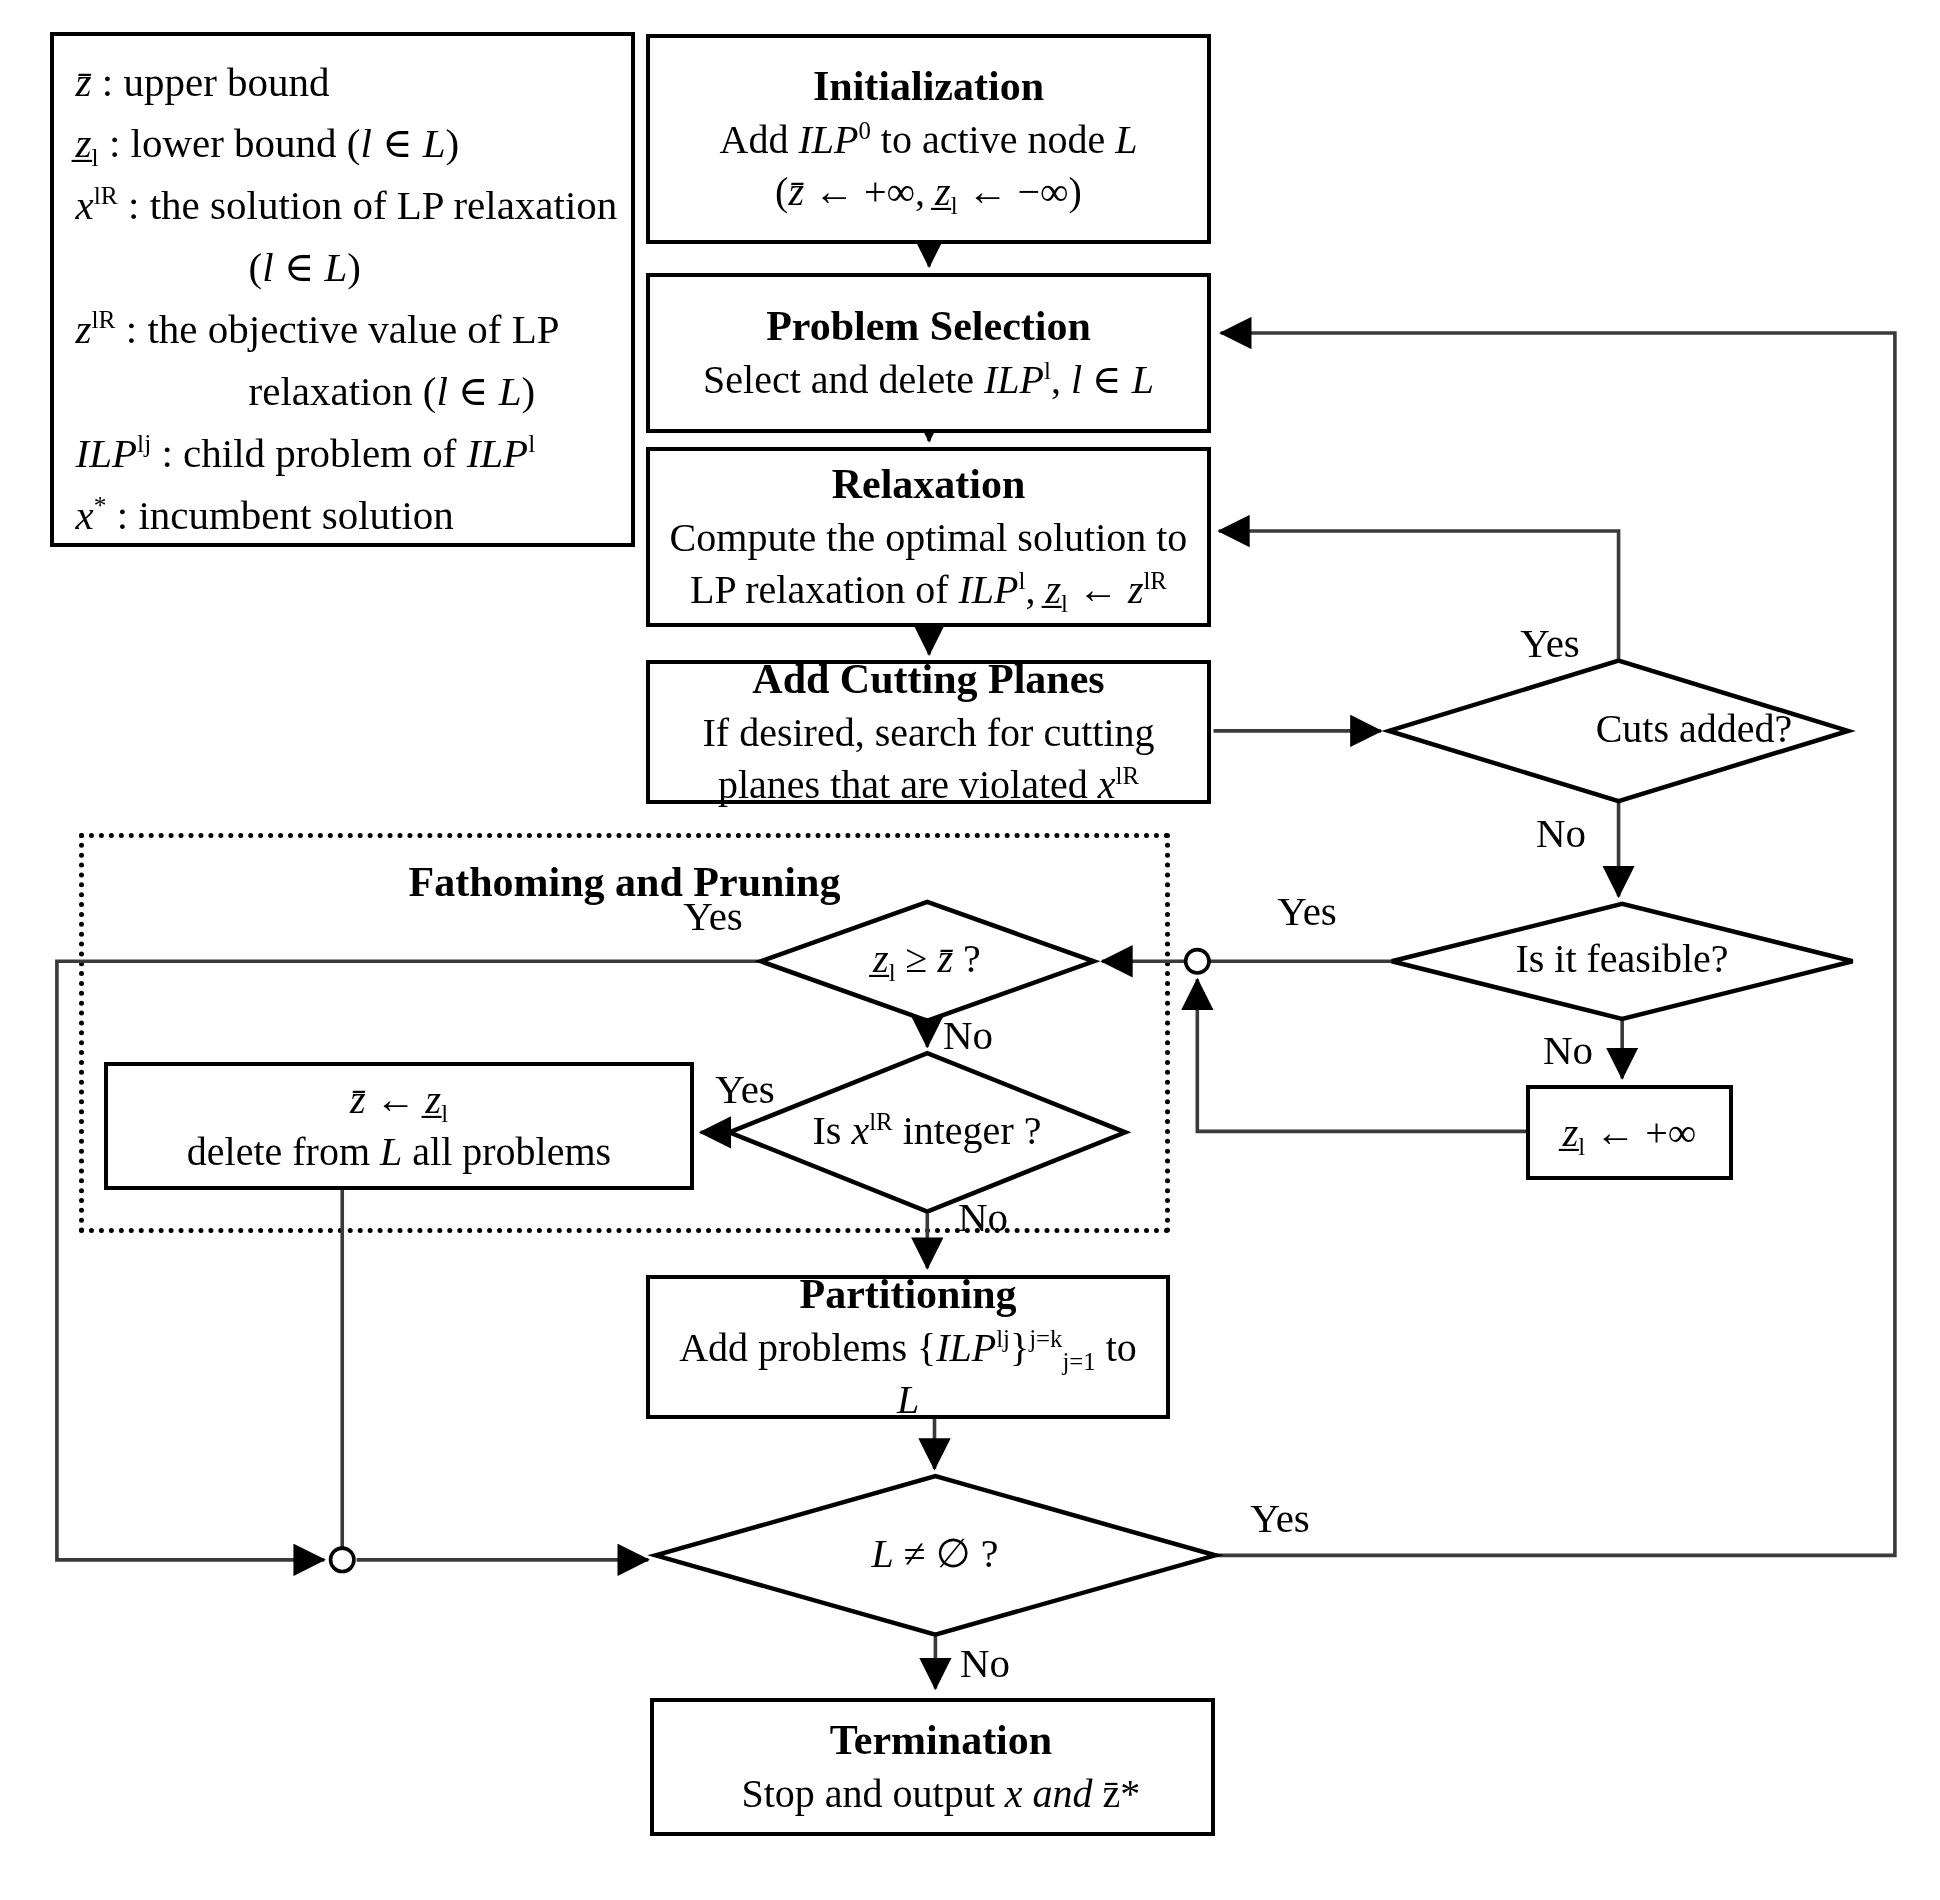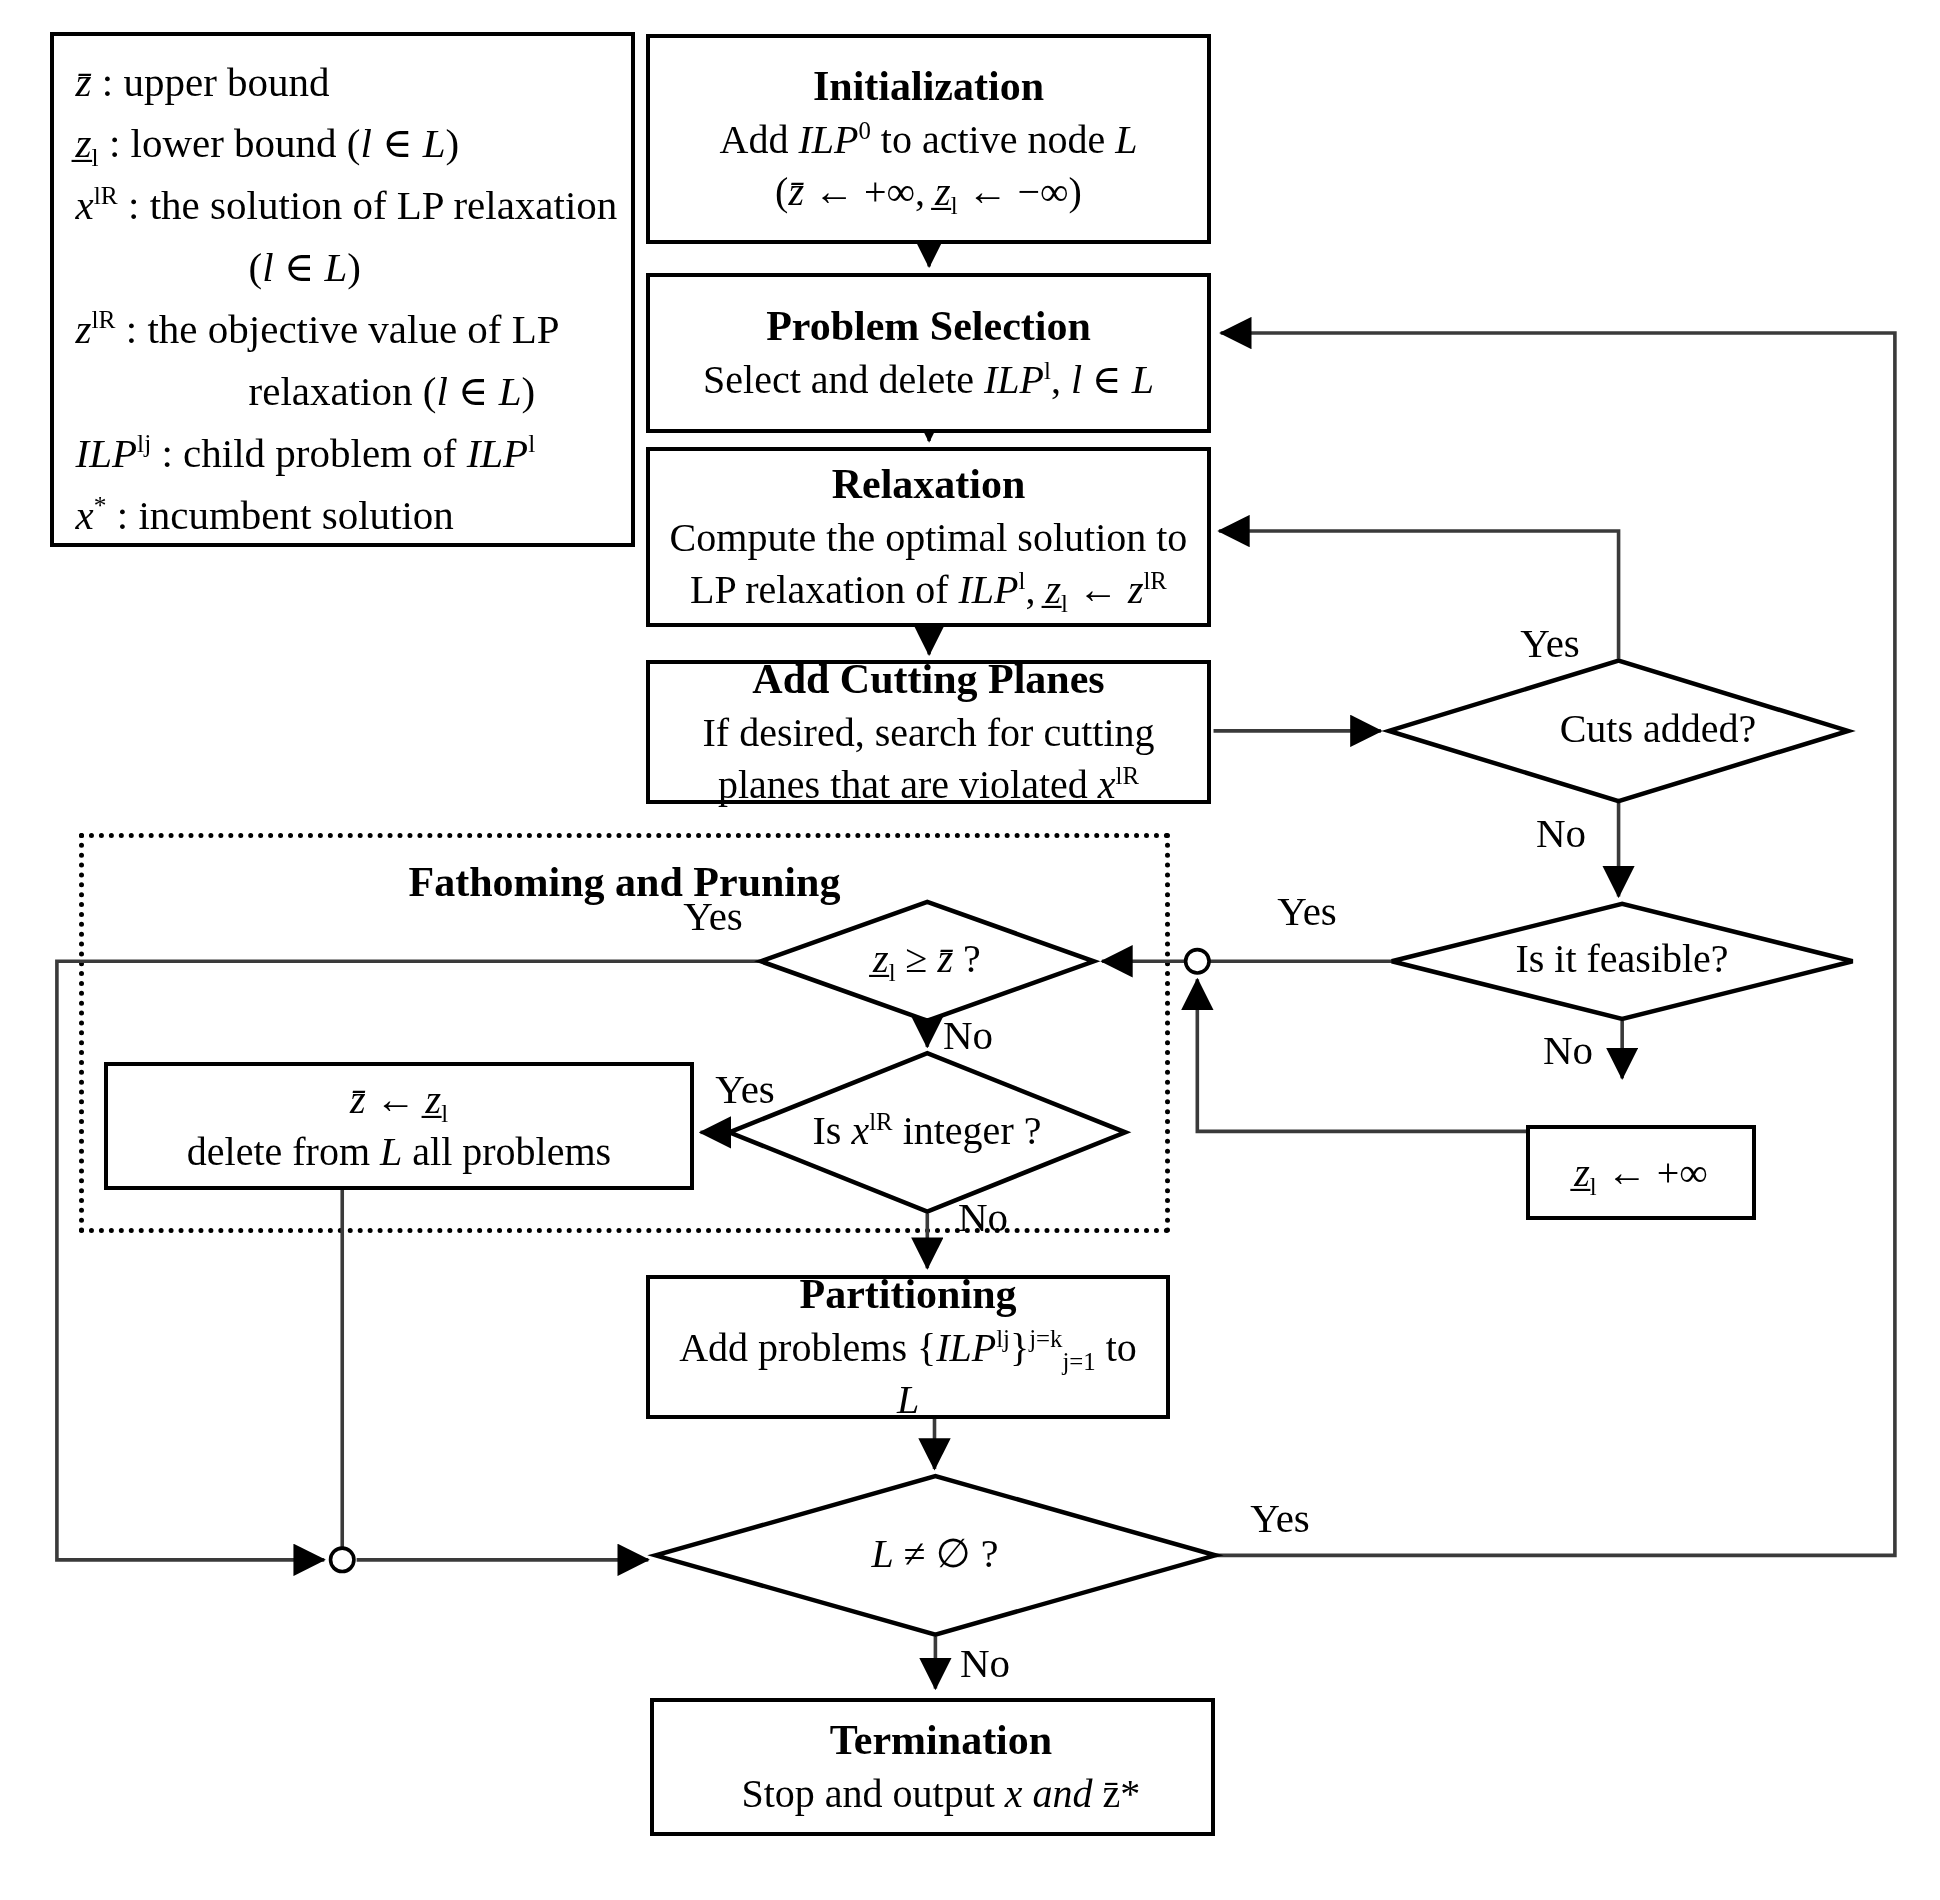--- a/index.html
+++ b/index.html
@@ -137,35 +137,35 @@
     <div class="b">If desired, search for cutting planes that are violated <i>x</i><sup>lR</sup></div>
   </div>
 
   <div class="ftitle">Fathoming and Pruning</div>
 
   <div class="node" style="left:104px; top:1062px; width:590px; height:128px;">
     <div class="b"><i>z̄</i> ← <i>z̲</i><sub>l</sub></div>
     <div class="b">delete from <i>L</i> all problems</div>
   </div>
 
-  <div class="node" style="left:1526px; top:1085px; width:230px; height:95px;margin-top:40px;">
+  <div class="node" style="left:1526px; top:1085px; width:207px; height:95px;">
     <div class="b"><i>z̲</i><sub>l</sub> ← +∞</div>
   </div>
 
   <div class="node" style="left:646px; top:1275px; width:524px; height:144px;">
     <div class="t">Partitioning</div>
     <div class="b">Add problems {<i>ILP</i><sup>lj</sup>}<sup>j=k</sup><sub>j=1</sub> to <i>L</i></div>
   </div>
 
   <div class="node" style="left:650px; top:1698px; width:565px; height:138px;padding-left:24px;">
     <div class="t">Termination</div>
     <div class="b">Stop and output <i>x</i><sup><i></i></sup><i> and </i>z̄*</div>
   </div>
 
-  <div class="dlabel" style="left:1658px; top:729px;">Cuts added?</div>
+  <div class="dlabel" style="left:1694px; top:729px;">Cuts added?</div>
   <div class="dlabel" style="left:1622px; top:959px;">Is it feasible?</div>
   <div class="dlabel" style="left:927px; top:959px;"><i>z̲</i><sub>l</sub> ≥ <i>z̄</i> ?</div>
   <div class="dlabel" style="left:927px; top:1131px;">Is <i>x</i><sup>lR</sup> integer ?</div>
   <div class="dlabel" style="left:935px; top:1554px;"><i>L</i> ≠ ∅ ?</div>
 
   <div class="yn" style="left:1550px; top:643px;">Yes</div>
   <div class="yn" style="left:1561px; top:833px;">No</div>
   <div class="yn" style="left:1307px; top:911px;">Yes</div>
   <div class="yn" style="left:1568px; top:1050px;">No</div>
   <div class="yn" style="left:713px;  top:916px;">Yes</div>

